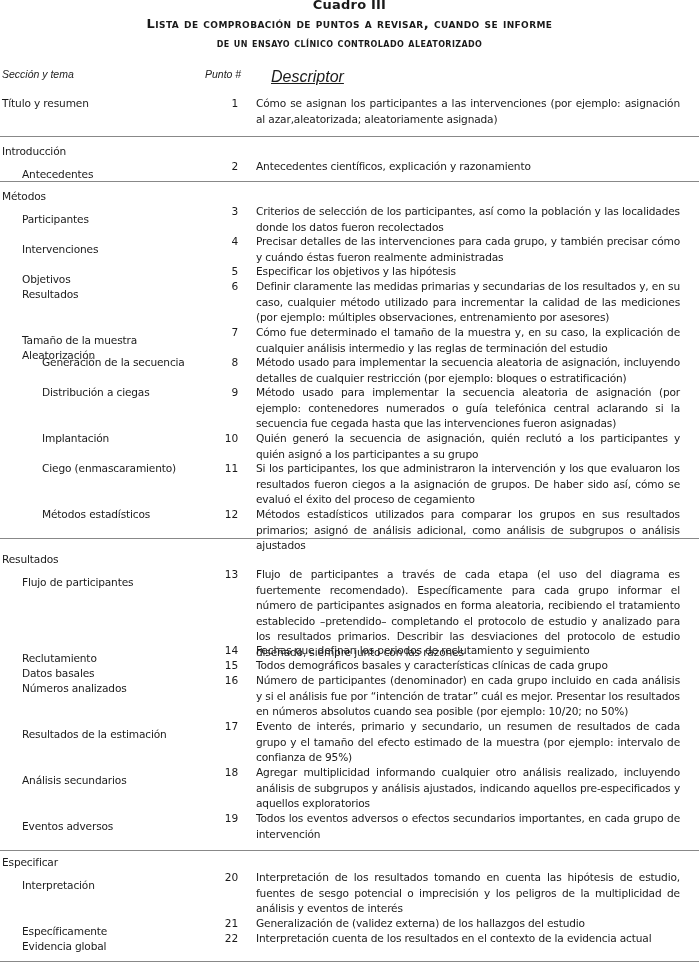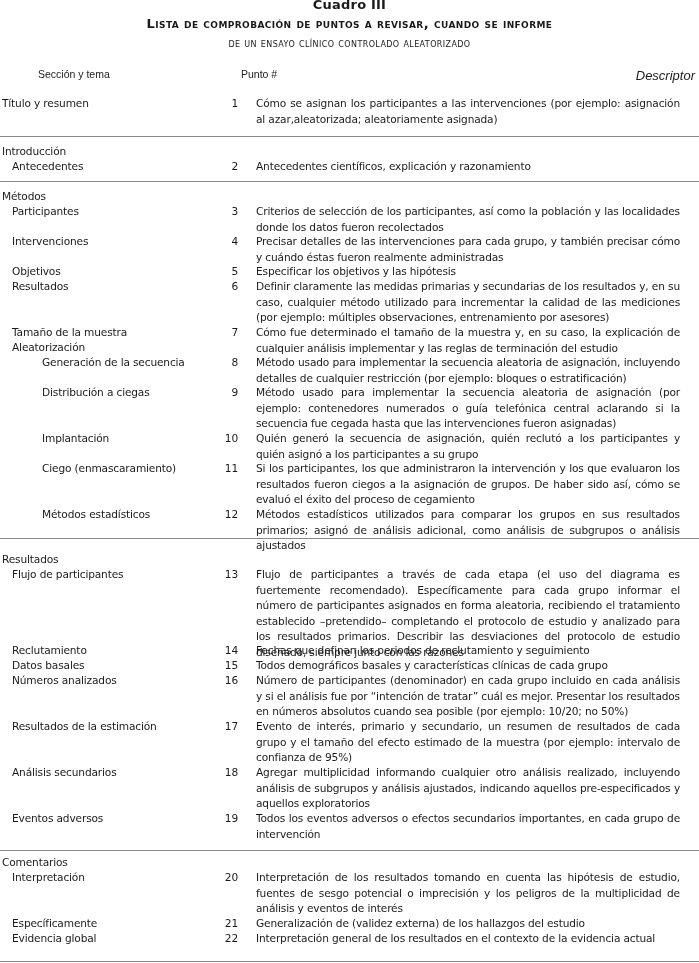--- a/index.html
+++ b/index.html
@@ -6,33 +6,33 @@
   body {
     width: 699px; height: 963px; position: relative; overflow: hidden;
     font-family: "DejaVu Sans", sans-serif; color: #1a1a1a;
   }
   .title {
     position: absolute; left: 0; width: 699px; text-align: center;
     font-family: "DejaVu Sans", sans-serif;
   }
   .t1 { top: -3px; font-size: 13px; font-weight: bold; letter-spacing: 0.2px; }
   .t2 { top: 16px; font-size: 13px; font-weight: bold; letter-spacing: 0.4px; font-variant: small-caps; }
-  .t3 { top: 37px; font-size: 11px; font-weight: normal; letter-spacing: 0.4px; font-variant: small-caps; }
+  .t3 { top: 37px; font-size: 11px; font-weight: bold; letter-spacing: 0.4px; font-variant: small-caps; }
 
-  .hdr { position: absolute; top: 68px; font-size: 10.5px; color: #222; font-family: "Liberation Sans", sans-serif; margin-left: 36px; }
+  .hdr { position: absolute; top: 68px; font-style: italic; font-size: 10.5px; color: #222; font-family: "Liberation Sans", sans-serif; }
   .hdr-sec { left: 2px; }
   .hdr-pt { left: 205px; }
-  .hdr-desc-wrap { position: absolute; left: 271px; width: 424px; top: 68px; text-align: right; font-style: italic; font-size: 13px; font-family: "Liberation Sans", sans-serif; }
+  .hdr-desc-wrap { position: absolute; left: 271px; width: 424px; top: 68px; text-align: left; font-style: italic; font-size: 16px; font-family: "Liberation Sans", sans-serif; text-decoration: underline; }
 
   .rule { position: absolute; left: 0; width: 699px; height: 0; border-top: 1.3px solid #888; }
 
   .row { position: absolute; left: 0; width: 699px; font-size: 10.6px; line-height: 15.6px; font-family: "DejaVu Sans", sans-serif; letter-spacing: -0.15px; }
   .row .topic { position: absolute; white-space: nowrap; }
   .row .lvl0 { left: 2px; }
-  .row .lvl1 { left: 12px; }
+  .row .lvl1 { left: 22px; margin-top: 8px; }
   .row .lvl2 { left: 42px; }
   .row .num { position: absolute; left: 180px; width: 58px; text-align: right; }
   .row .desc { position: absolute; left: 256px; width: 424px; text-align: justify; text-align-last: left; }
   .sect { position: absolute; left: 2px; font-size: 10.6px; line-height: 15.6px; font-family: "DejaVu Sans", sans-serif; letter-spacing: -0.15px; }
 </style>
 </head>
 <body>
 
 <div>
   <div class="title t1">Cuadro III</div>
@@ -78,21 +78,21 @@
   <span class="desc">Especificar los objetivos y las hipótesis</span>
 </div>
 <div class="row" style="top:279px">
   <span class="topic lvl1">Resultados</span>
   <span class="num">6</span>
   <span class="desc">Definir claramente las medidas primarias y secundarias de los resultados y, en su caso, cualquier método utilizado para incrementar la calidad de las mediciones (por ejemplo: múltiples observaciones, entrenamiento por asesores)</span>
 </div>
 <div class="row" style="top:325px">
   <span class="topic lvl1">Tamaño de la muestra</span>
   <span class="num">7</span>
-  <span class="desc">Cómo fue determinado el tamaño de la muestra y, en su caso, la explicación de cualquier análisis implementar y las reglas de terminación del estudio</span>
+  <span class="desc">Cómo fue determinado el tamaño de la muestra y, en su caso, la explicación de cualquier análisis intermedio y las reglas de terminación del estudio</span>
 </div>
 <div class="row" style="top:340px">
   <span class="topic lvl1">Aleatorización</span>
 </div>
 <div class="row" style="top:355px">
   <span class="topic lvl2">Generación de la secuencia</span>
   <span class="num">8</span>
   <span class="desc">Método usado para implementar la secuencia aleatoria de asignación, incluyendo detalles de cualquier restricción (por ejemplo: bloques o estratificación)</span>
 </div>
 <div class="row" style="top:385px">
@@ -148,29 +148,29 @@
   <span class="num">18</span>
   <span class="desc">Agregar multiplicidad informando cualquier otro análisis realizado, incluyendo análisis de subgrupos y análisis ajustados, indicando aquellos pre-especificados y aquellos exploratorios</span>
 </div>
 <div class="row" style="top:811px">
   <span class="topic lvl1">Eventos adversos</span>
   <span class="num">19</span>
   <span class="desc">Todos los eventos adversos o efectos secundarios importantes, en cada grupo de intervención</span>
 </div>
 <div class="rule" style="top:850px"></div>
 
-<div class="sect" style="top:855px">Comentarios</div>
+<div class="sect" style="top:855px">Especificar</div>
 <div class="row" style="top:870px">
   <span class="topic lvl1">Interpretación</span>
   <span class="num">20</span>
   <span class="desc">Interpretación de los resultados tomando en cuenta las hipótesis de estudio, fuentes de sesgo potencial o imprecisión y los peligros de la multiplicidad de análisis y eventos de interés</span>
 </div>
 <div class="row" style="top:916px">
   <span class="topic lvl1">Específicamente</span>
   <span class="num">21</span>
   <span class="desc">Generalización de (validez externa) de los hallazgos del estudio</span>
 </div>
 <div class="row" style="top:931px">
   <span class="topic lvl1">Evidencia global</span>
   <span class="num">22</span>
-  <span class="desc">Interpretación general de los resultados en el contexto de la evidencia actual</span>
+  <span class="desc">Interpretación cuenta de los resultados en el contexto de la evidencia actual</span>
 </div>
 <div class="rule" style="top:961px"></div>
 
 </body></html>

